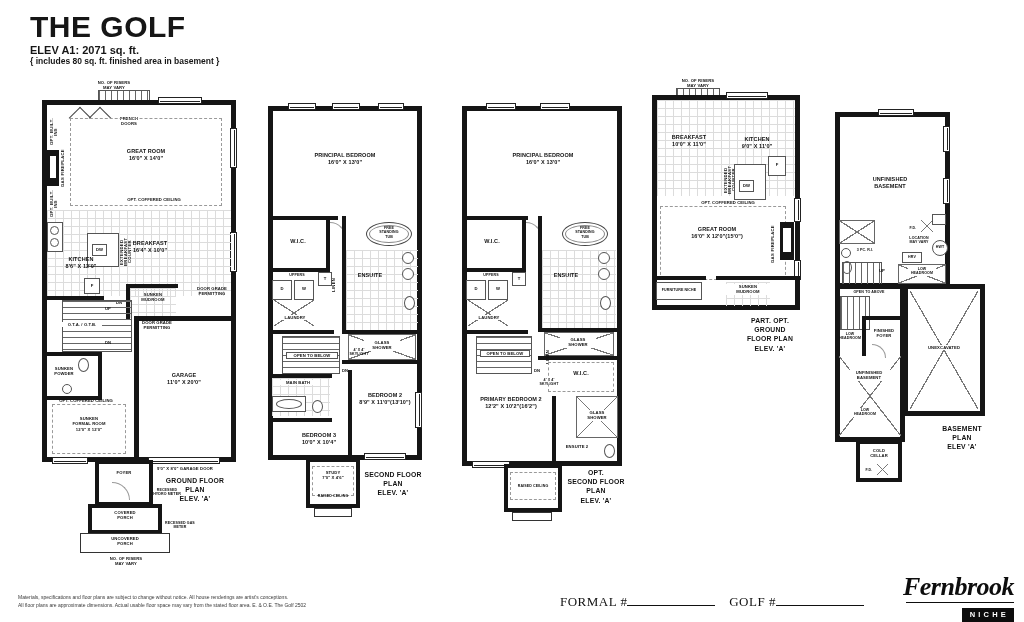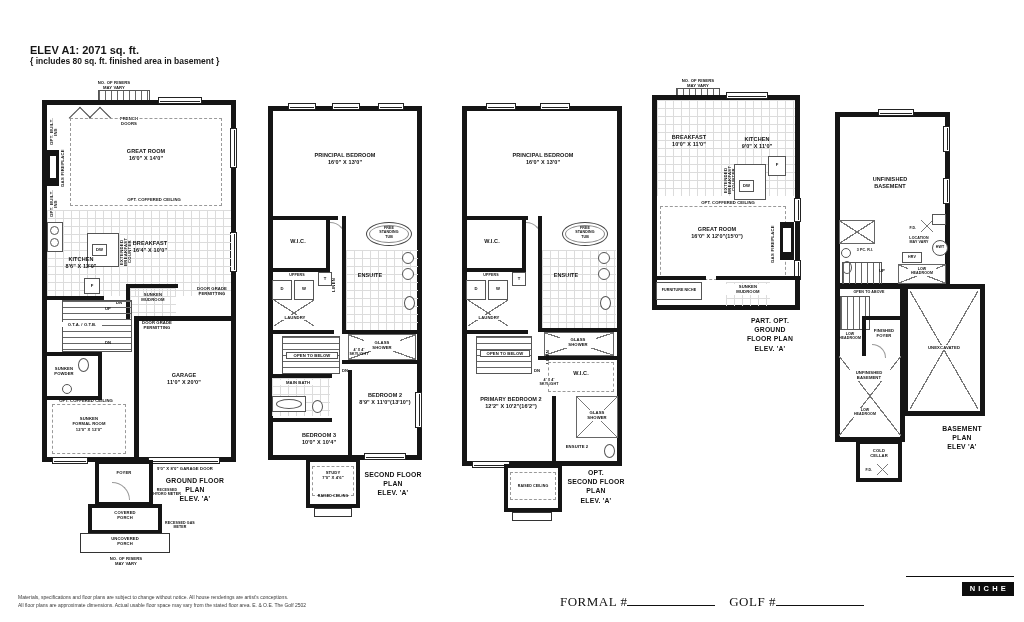--- a/index.html
+++ b/index.html
@@ -54,20 +54,21 @@
   .hdr-title{position:absolute;left:30px;top:12px;font:700 30px/1 "Liberation Sans",sans-serif;
        color:#161616;letter-spacing:.5px;}
   .hdr-elev{position:absolute;left:30px;top:44px;font:700 11px/1.2 "Liberation Sans",sans-serif;color:#161616;text-align:center;}
   .hdr-note{position:absolute;left:30px;top:56px;font:700 8.5px/1.2 "Liberation Sans",sans-serif;color:#161616;}
 </style>
 </head>
 <body>
 
 <div id="canvas">
 
+  <div class="hdr-title">THE GOLF</div>
   <div class="hdr-elev">ELEV A1: 2071 sq. ft.</div>
   <div class="hdr-note">{ includes 80 sq. ft. finished area in basement }</div>
 
   <div class="layer">
     <div class="lbl t4" style="left:86px;top:80px;width:56px;">NO. OF RISERS
 MAY VARY</div>
     <div class="stairsV" style="left:98px;top:90px;width:52px;height:22px;"></div>
     <div class="outline" style="left:42px;top:100px;width:194px;height:362px;"></div>
     <div class="win" style="left:158px;top:97px;width:44px;height:7px;"></div>
     <div class="win v" style="left:230px;top:128px;width:7px;height:40px;"></div>
@@ -373,17 +374,18 @@
 
   <div class="fineprint" style="left:18px;top:593px;width:510px;">Materials, specifications and floor plans are subject to change without notice. All house renderings are artist's conceptions.
 All floor plans are approximate dimensions. Actual usable floor space may vary from the stated floor area. E. &amp; O.E. The Golf 2502</div>
 
   <div class="blockunit" style="left:560px;top:594px;">
     <span>FORMAL #</span><span class="blank"></span>
     <span style="margin-left:10px;">GOLF #</span><span class="blank"></span>
   </div>
 
   <div id="logo">
+    <div class="brand">Fernbrook</div>
     <div class="rule"></div>
     <div class="homesbar">NICHE</div>
   </div>
 
 </div>
 
 </body></html>

